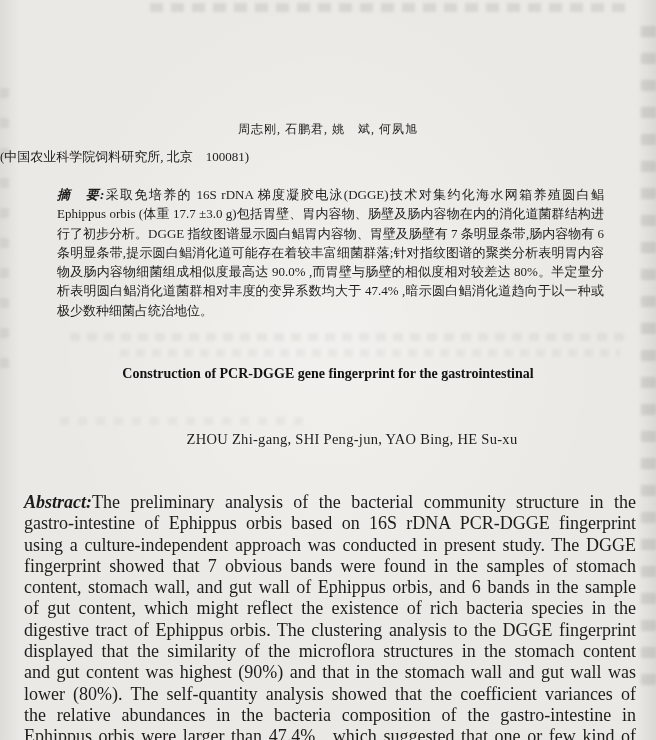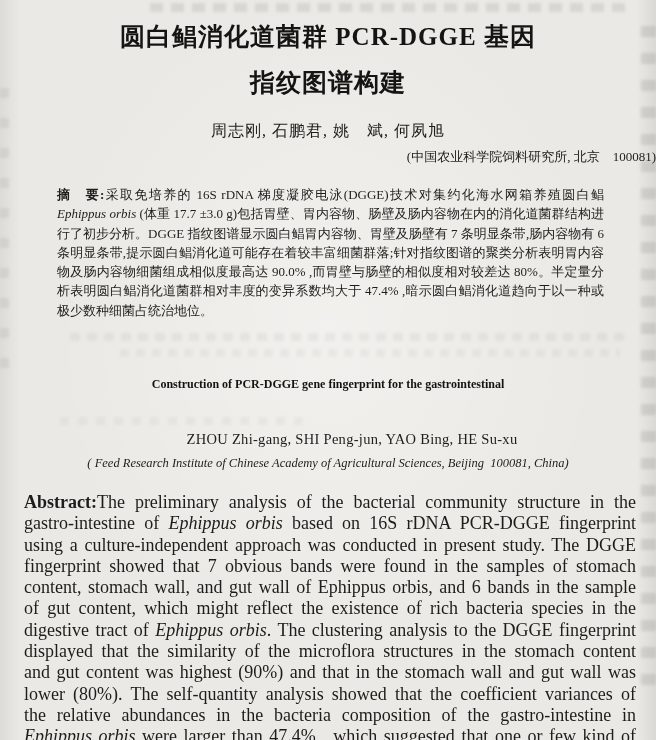--- a/index.html
+++ b/index.html
@@ -8,22 +8,22 @@
     width:656px;height:740px;
     margin:0 auto;
     background:#ebe9e5;
     background-image:
       radial-gradient(ellipse at 50% 45%, rgba(255,255,255,.35) 0%, rgba(255,255,255,0) 60%),
       linear-gradient(90deg, rgba(180,178,172,.25) 0%, rgba(0,0,0,0) 3%, rgba(0,0,0,0) 97%, rgba(180,178,172,.3) 100%);
     overflow:hidden;
     color:#1e1d1b;
     font-family:"Liberation Serif","DejaVu Serif",serif;
   }
-  .bd{font-weight:bold;}
-  .it{font-style:italic;}
+  .bd{font-weight:bold;font-style:italic;}
+  .it{}
 
   
   .noise{position:absolute;pointer-events:none;filter:blur(1.6px);opacity:.55;}
   .noise-top{top:3px;left:150px;width:480px;height:9px;
     background:repeating-linear-gradient(90deg, rgba(110,110,108,.28) 0 13px, transparent 13px 21px);}
   .noise-right{top:26px;right:0;width:15px;height:670px;
     background:repeating-linear-gradient(180deg, rgba(100,100,98,.30) 0 11px, transparent 11px 27px);}
   .noise-left{top:88px;left:0;width:9px;height:280px;
     background:repeating-linear-gradient(180deg, rgba(110,110,108,.22) 0 10px, transparent 10px 30px);}
   .noise-mid1{top:333px;left:70px;width:560px;height:8px;
@@ -33,37 +33,37 @@
   .noise-gap{top:417px;left:60px;width:250px;height:8px;
     background:repeating-linear-gradient(90deg, rgba(115,115,112,.12) 0 9px, transparent 9px 18px);}
 
   .cn-title{
     position:absolute;top:14px;left:0;width:100%;
     text-align:center;font-weight:bold;font-size:25px;line-height:46px;
     letter-spacing:1px;color:#151413;
   }
   .cn-authors{
     position:absolute;top:121px;left:0;width:100%;
-    text-align:center;font-size:16px;letter-spacing:1px;
+    text-align:center;font-size:12px;letter-spacing:1px;
   }
   .cn-affil{
     position:absolute;top:148px;left:0;width:100%;
-    text-align:right;font-size:13px;
+    text-align:left;font-size:13px;
   }
   .cn-block{
     position:absolute;top:185px;left:57px;width:547px;
     font-size:13px;line-height:19.3px;
   }
   .cn-block p{margin:0;}
   .cn-abstract{text-align:justify;}
   .cn-clc{margin-top:1px;}
 
   .en-title{
-    position:absolute;top:368px;left:0;width:100%;
-    text-align:center;font-weight:bold;font-size:12px;line-height:33px;
+    position:absolute;top:357px;left:0;width:100%;
+    text-align:center;font-weight:bold;font-size:14px;line-height:33px;
     color:#151413;
   }
   .en-authors{
     position:absolute;top:431px;left:0;width:100%;
     text-align:center;font-size:14.5px;letter-spacing:.3px;margin-left:24px;
   }
   .en-affil{
     position:absolute;top:456px;left:0;width:100%;
     text-align:center;font-size:12.5px;font-style:italic;
   }
@@ -80,39 +80,34 @@
 
 <div class="page">
 
   <div class="noise noise-top"></div>
   <div class="noise noise-right"></div>
   <div class="noise noise-left"></div>
   <div class="noise noise-mid1"></div>
   <div class="noise noise-mid2"></div>
   <div class="noise noise-gap"></div>
 
-  <div class="cn-title">
-    <div>圆白鲳消化道菌群 PCR-DGGE 基因</div>
-    <div>指纹图谱构建</div>
-  </div>
 
   <div class="cn-authors">周志刚, 石鹏君, 姚　斌, 何夙旭</div>
 
   <div class="cn-affil">(中国农业科学院饲料研究所, 北京　100081)</div>
 
   <div class="cn-block">
     <p class="cn-abstract"><span class="bd">摘　要:</span><span>采取免培养的 16S rDNA 梯度凝胶电泳(DGGE)技术对集约化海水网箱养殖圆白鲳 </span><span class="it">Ephippus orbis</span><span> (体重 17.7 ±3.0 g)包括胃壁、胃内容物、肠壁及肠内容物在内的消化道菌群结构进行了初步分析。DGGE 指纹图谱显示圆白鲳胃内容物、胃壁及肠壁有 7 条明显条带,肠内容物有 6 条明显条带,提示圆白鲳消化道可能存在着较丰富细菌群落;针对指纹图谱的聚类分析表明胃内容物及肠内容物细菌组成相似度最高达 90.0% ,而胃壁与肠壁的相似度相对较差达 80%。半定量分析表明圆白鲳消化道菌群相对丰度的变异系数均大于 47.4% ,暗示圆白鲳消化道趋向于以一种或极少数种细菌占统治地位。</span></p>
   </div>
 
   <div class="en-title">
     <div>Construction of PCR-DGGE gene fingerprint for the gastrointestinal</div>
   </div>
 
   <div class="en-authors">ZHOU Zhi-gang, SHI Peng-jun, YAO Bing, HE Su-xu</div>
 
-  <div class="en-affil">( Feed Research Institute of Chinese Academy of Agricultural Sciences, Beijing&nbsp;&nbsp;100081, China)</div>
 
   <div class="en-block">
     <p class="en-abstract"><span class="bd">Abstract:</span><span>The preliminary analysis of the bacterial community structure in the gastro-intestine of </span><span class="it">Ephippus orbis</span><span> based on 16S rDNA PCR-DGGE fingerprint using a culture-independent approach was conducted in present study. The DGGE fingerprint showed that 7 obvious bands were found in the samples of stomach content, stomach wall, and gut wall of Ephippus orbis, and 6 bands in the sample of gut content, which might reflect the existence of rich bacteria species in the digestive tract of </span><span class="it">Ephippus orbis</span><span>. The clustering analysis to the DGGE fingerprint displayed that the similarity of the microflora structures in the stomach content and gut content was highest (90%) and that in the stomach wall and gut wall was lower (80%). The self-quantity analysis showed that the coefficient variances of the relative abundances in the bacteria composition of the gastro-intestine in </span><span class="it">Ephippus orbis</span><span> were larger than 47.4% , which suggested that one or few kind of bacterium predominated the digestive tract of </span><span class="it">Ephippus orbis</span><span>.</span></p>
     <p class="en-keywords"><span class="bd">Key might:</span><span class="it">Ephippus orbis</span><span>; 16S rDNA; DGGE structures</span></p>
   </div>
 
 </div>
 
 </body></html>

